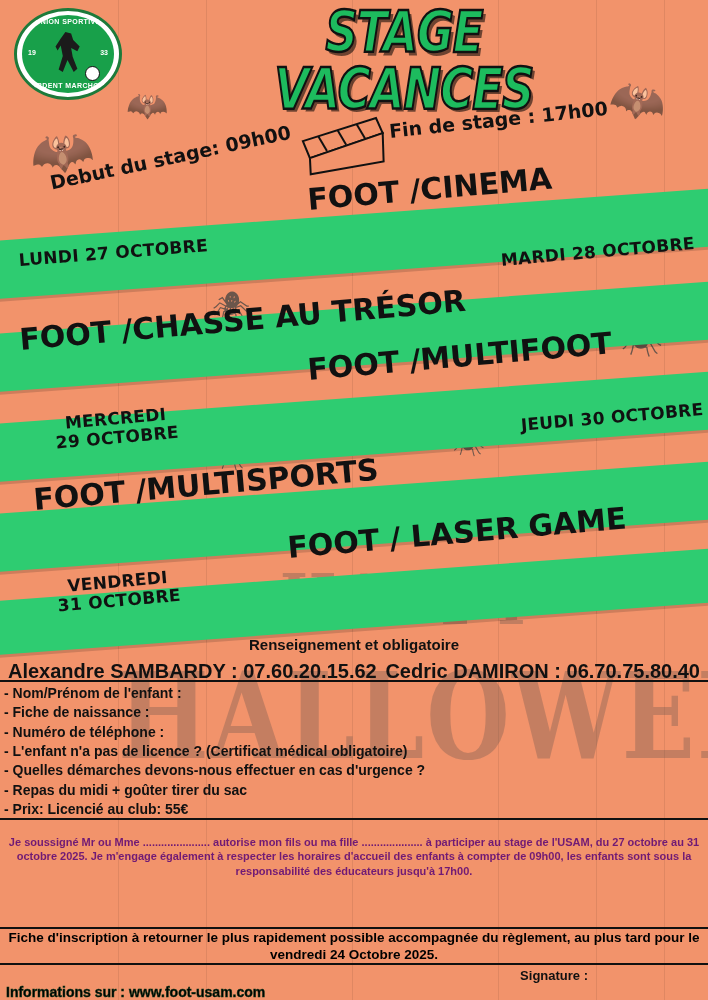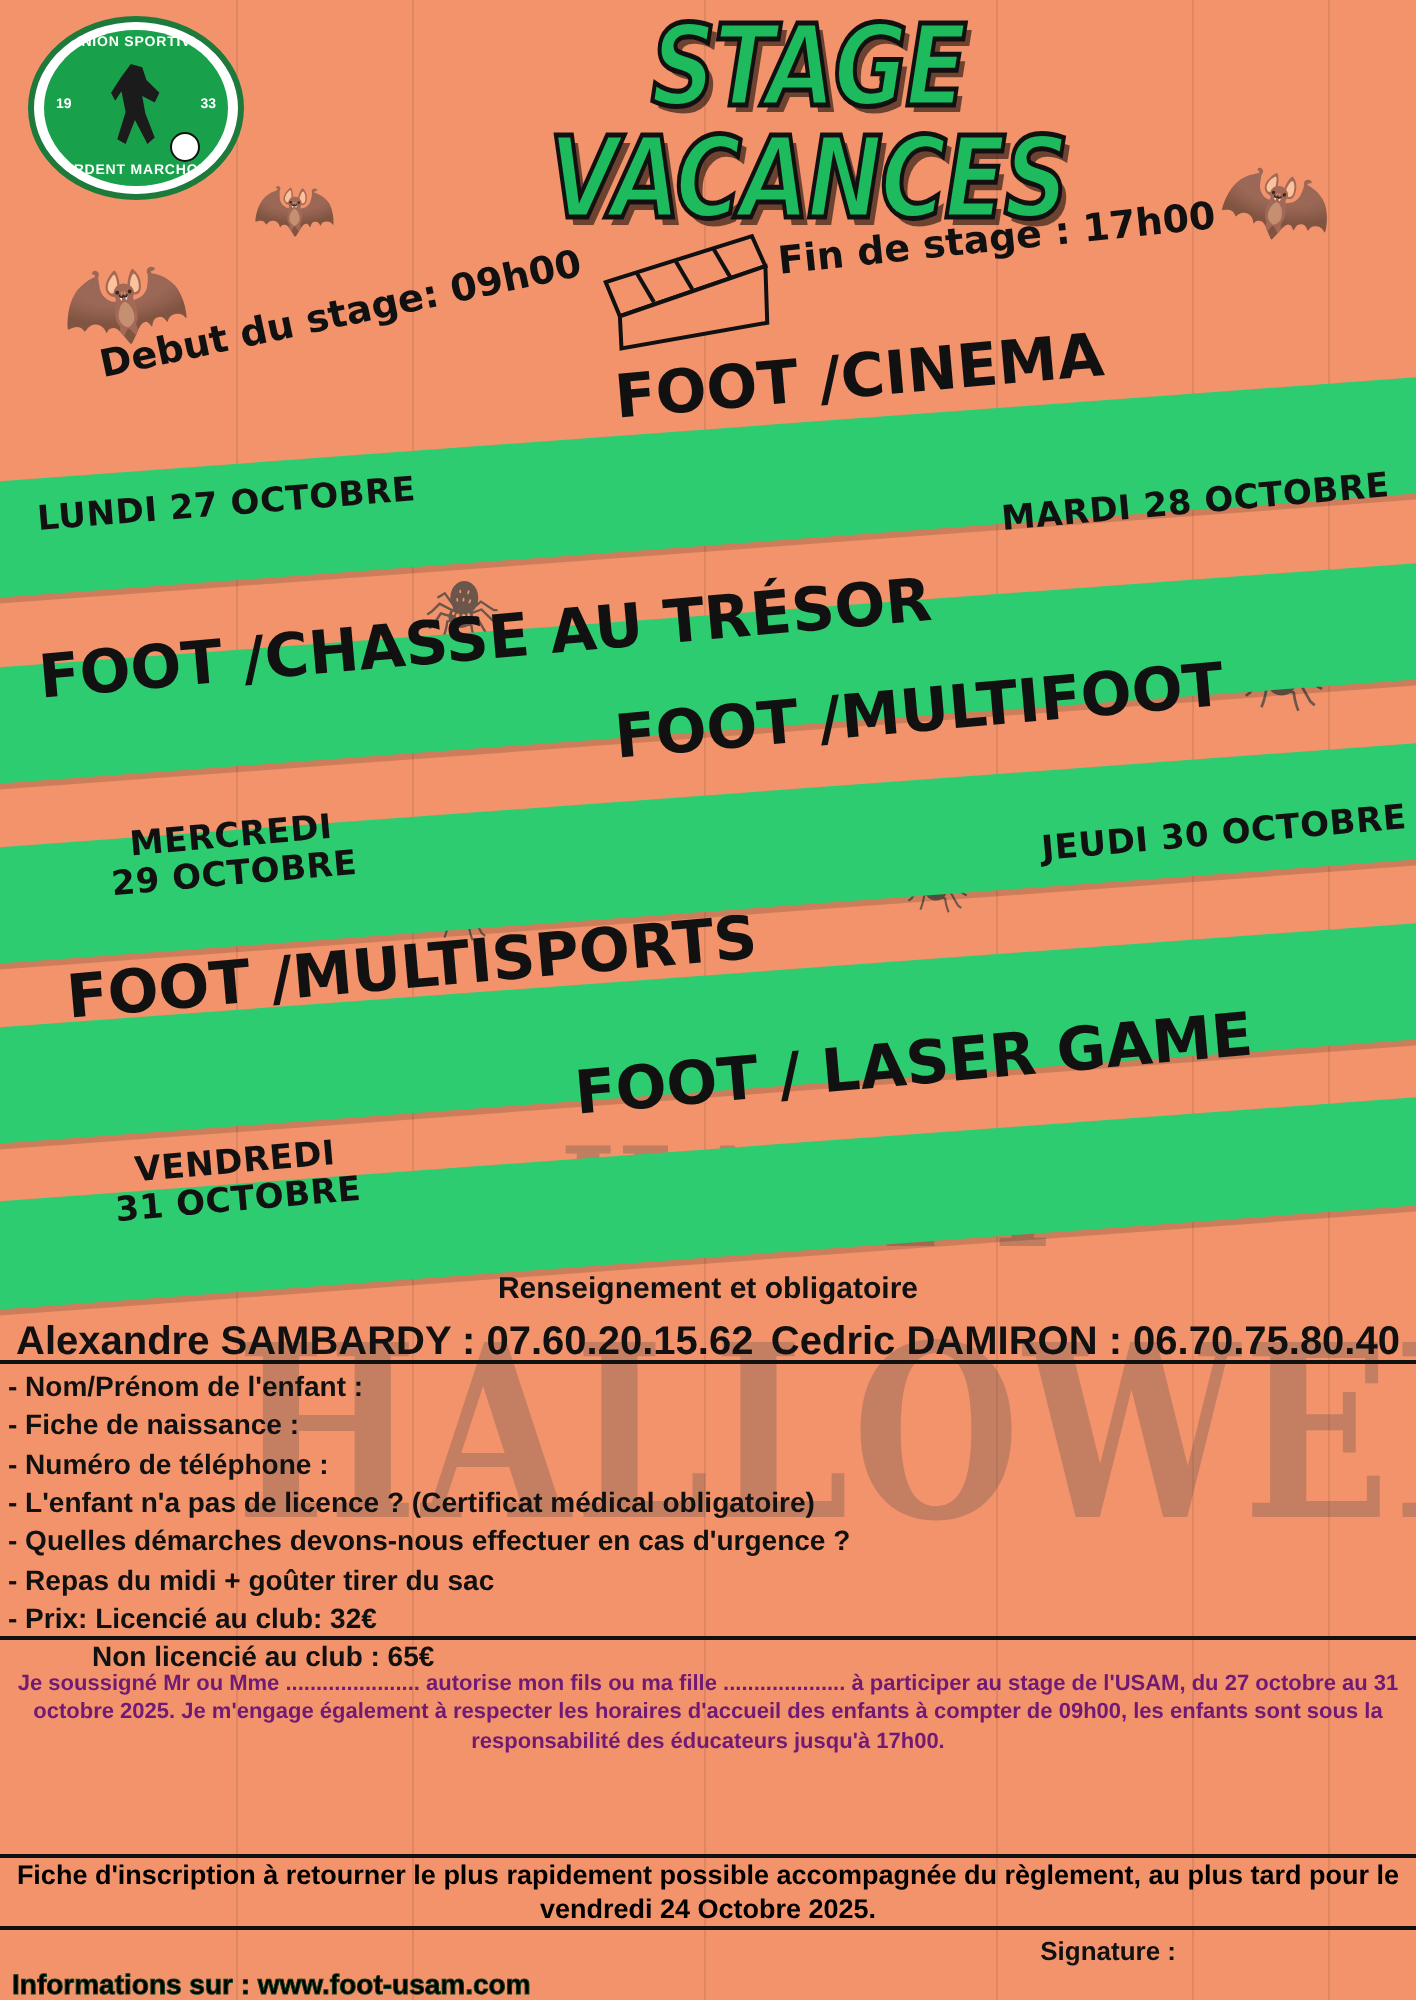--- a/index.html
+++ b/index.html
@@ -264,22 +264,21 @@
 
   <div class="sep s1"></div>
 
   <div class="fields">
     <div>- Nom/Prénom de l'enfant :</div>
     <div>- Fiche de naissance :</div>
     <div>- Numéro de téléphone :</div>
     <div>- L'enfant n'a pas de licence ? (Certificat médical obligatoire)</div>
     <div>- Quelles démarches devons-nous effectuer en cas d'urgence ?</div>
     <div>- Repas du midi + goûter tirer du sac</div>
-    <div>- Prix: Licencié au club: 32€</div>
-    <div class="indent">Non licencié au club : 65€</div>
+    <div>- Prix: Licencié au club: 55€</div>
   </div>
 
   <div class="sep s2"></div>
 
   <div class="engagement">Je soussigné Mr ou Mme ...................... autorise mon fils ou ma fille .................... à participer au stage de l'USAM, du 27 octobre au 31 octobre 2025. Je m'engage également à respecter les horaires d'accueil des enfants à compter de 09h00, les enfants sont sous la responsabilité des éducateurs jusqu'à 17h00.</div>
 
   <div class="sep s3"></div>
 
   <div class="return-note">Fiche d'inscription à retourner le plus rapidement possible accompagnée du règlement, au plus tard pour le vendredi 24 Octobre 2025.</div>
 

